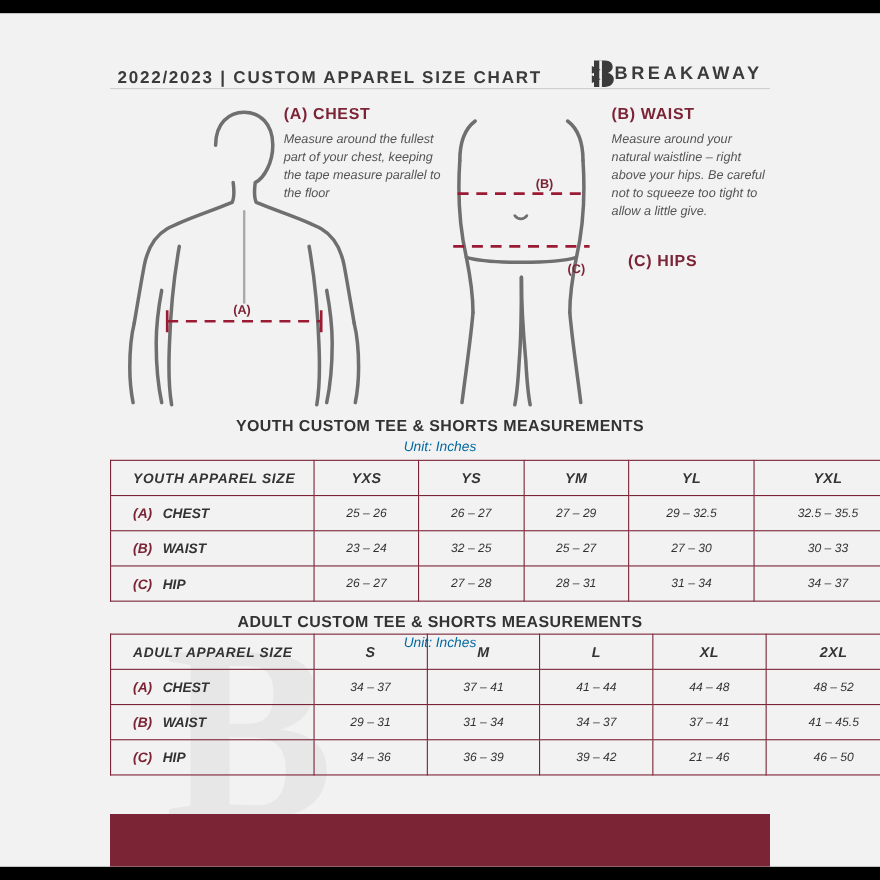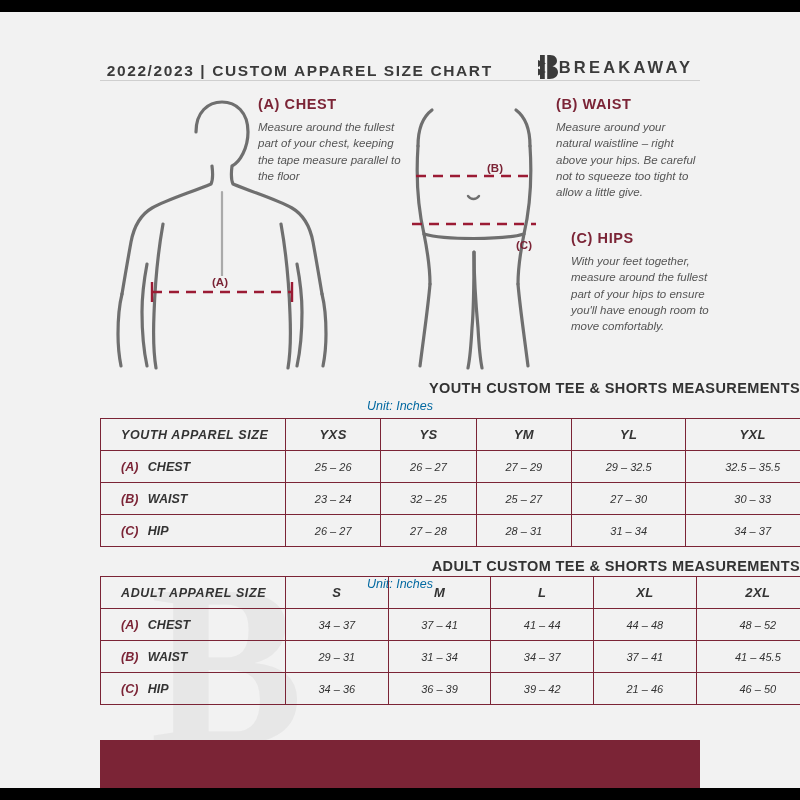--- a/index.html
+++ b/index.html
@@ -88,21 +88,21 @@
     color: #555;
   }
   .note-chest { left: 258px; top: 12px; width: 150px; }
   .note-waist { left: 556px; top: 12px; width: 142px; }
   .note-hips  { left: 556px; top: 146px; width: 142px; margin-left: 15px; }
 
   
   .sect-title {
     position: absolute;
     width: 800px;
-    text-align: right;
+    text-align: center;
     font-size: 14.5px;
     font-weight: bold;
     letter-spacing: 0.4px;
     color: #333;
   }
   .sect-unit {
     position: absolute;
     width: 800px;
     text-align: center;
     font-size: 12.5px;
@@ -232,21 +232,20 @@
       <div class="note note-chest">
         <div class="note-title">(A) CHEST</div>
         <div class="note-body">Measure around the fullest part of your chest, keeping the tape measure parallel to the floor</div>
       </div>
       <div class="note note-waist">
         <div class="note-title">(B) WAIST</div>
         <div class="note-body">Measure around your natural waistline – right above your hips. Be careful not to squeeze too tight to allow a little give.</div>
       </div>
       <div class="note note-hips">
         <div class="note-title">(C) HIPS</div>
-        <div class="note-body">With your feet together, measure around the fullest part of your hips to ensure you'll have enough room to move comfortably.</div>
       </div>
     </div>
 
     <div class="sect-title" style="top:368px;">YOUTH CUSTOM TEE &amp; SHORTS MEASUREMENTS</div>
     <div class="sect-unit" style="top:387px;">Unit: Inches</div>
 
     <table class="size" style="top:406px;">
       <thead>
         <tr>
           <th class="rowhead">YOUTH APPAREL SIZE</th>

